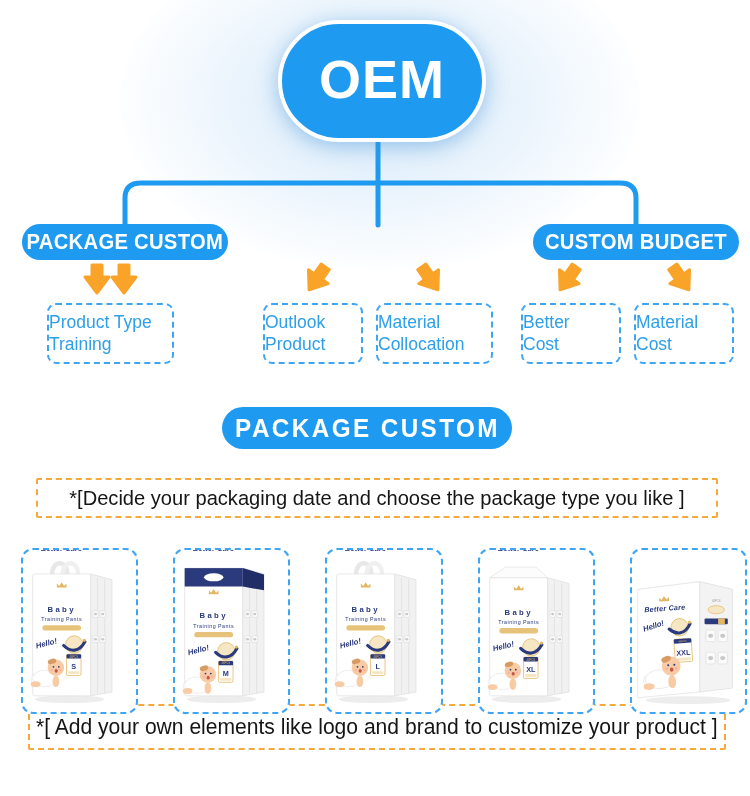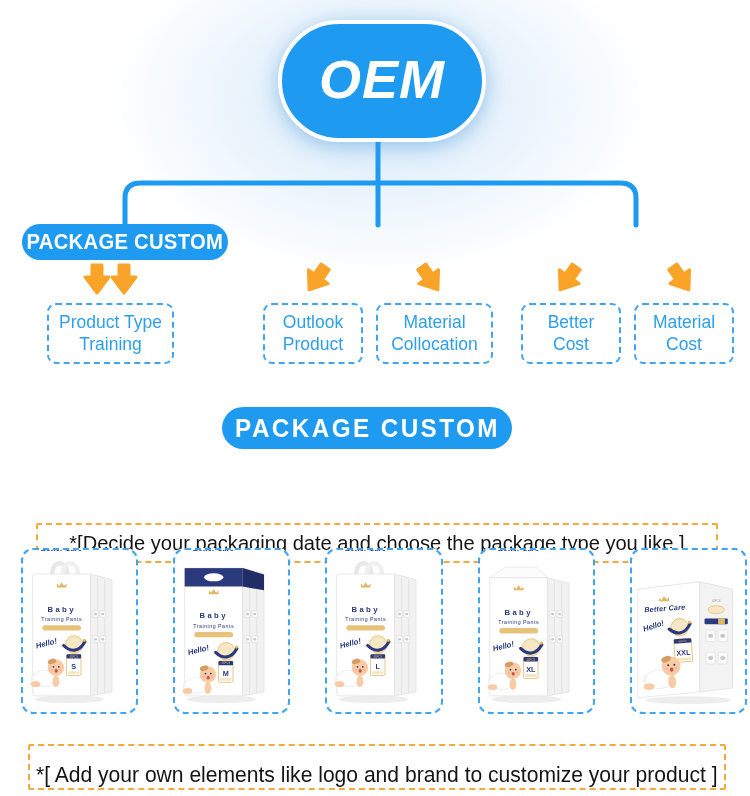--- a/index.html
+++ b/index.html
@@ -8,42 +8,42 @@
     --gold:#E2B763; --gold-light:#F6E7C4; --skin:#F8CBA4; --hair:#D79B64;
   }
   html,body{margin:0;padding:0;background:#fff;}
   .stage{position:relative;width:750px;height:796px;background:#fff;overflow:hidden;
          font-family:"Liberation Sans",sans-serif;}
   .glow{position:absolute;left:120px;top:-70px;width:520px;height:340px;border-radius:50%;
         background:radial-gradient(ellipse at center,rgba(203,227,248,.85),rgba(228,241,252,.4) 55%,rgba(255,255,255,0) 75%);}
   .oem{position:absolute;left:278px;top:20px;width:200px;height:114px;background:var(--blue);
        border:4px solid #fff;border-radius:61px;display:flex;align-items:center;justify-content:center;
        box-shadow:0 4px 20px rgba(70,150,220,.5);z-index:2;}
-  .oem span{color:#fff;font-size:54px;font-weight:800;font-style:italic;letter-spacing:1px;
+  .oem span{color:#fff;font-size:54px;font-weight:800;letter-spacing:1px;
        transform:translateY(-2px);}
   .overlay{position:absolute;left:0;top:0;z-index:1;}
   .conn{fill:none;stroke:var(--blue);stroke-width:5;stroke-linecap:round;}
   .arrow{fill:var(--arrow-orange);stroke:var(--arrow-orange);stroke-width:3;stroke-linejoin:round;}
   .pill{position:absolute;top:224px;height:36px;background:var(--blue);border-radius:18px;
         display:flex;align-items:center;justify-content:center;z-index:2;}
   .pill span{color:#fff;font-weight:700;font-size:22px;letter-spacing:.3px;transform:scaleX(.92);white-space:nowrap;}
   .pill1{left:22px;width:206px}.pill2{left:275px;width:206px}.pill3{left:533px;width:206px}
   .opt{position:absolute;top:303px;height:57px;border:2px dashed var(--dashed-blue);border-radius:9px;
-       background:#fff;display:flex;flex-direction:column;align-items:center;justify-content:center;line-height:1.22;}
+       background:#fff;display:flex;flex-direction:column;justify-content:center;line-height:1.22;}
   .opt span{color:var(--option-text-blue);font-size:17.5px;}
   .opt1{left:47px;width:123px}.opt2{left:263px;width:96px}.opt3{left:376px;width:113px}
   .opt4{left:521px;width:96px}.opt5{left:634px;width:96px}
   .banner{position:absolute;left:222px;top:407px;width:290px;height:42px;background:var(--blue);
        border-radius:21px;display:flex;align-items:center;justify-content:center;}
   .banner span{color:#fff;font-size:25px;font-weight:800;letter-spacing:2.5px;transform:scaleX(.97);white-space:nowrap;}
   .note{position:absolute;border:2px dashed var(--dashed-orange);border-radius:2px;background:#fff;
        display:flex;align-items:center;justify-content:center;}
   .note span{color:#151515;font-size:20.5px;white-space:nowrap;transform:scaleX(.98);}
-  .note1{left:36px;top:478px;width:678px;height:36px;margin-top:45px;}
-  .note2{left:28px;top:744px;width:694px;height:42px;align-items:flex-end;}
+  .note1{left:36px;top:478px;width:678px;height:36px;}
+  .note2{left:28px;top:704px;width:694px;height:42px;}
   .note2 span{font-size:21.5px;}
   .products{position:absolute;left:21px;top:548px;width:726px;height:166px;display:flex;gap:35px;z-index:2;}
   .product-card{flex:1;border:2px dashed var(--dashed-blue);border-radius:12px;background:#fff;
        box-sizing:border-box;overflow:hidden;}
   .product-card svg{width:100%;height:100%;display:block;}
   
   .brand-txt{font-family:"Liberation Sans",sans-serif;font-size:7.5px;font-weight:700;font-style:italic;
        fill:var(--navy);text-anchor:middle;letter-spacing:.2px;}
   .baby-txt{font-family:"Liberation Sans",sans-serif;font-size:8px;font-weight:700;fill:var(--navy);
        text-anchor:middle;letter-spacing:2.5px;}
@@ -81,20 +81,23 @@
     <g transform="translate(567,280) rotate(35)">
       <path class="arrow" d="M-5,-16 L5,-16 L5,-4 L12,-4 L0,12 L-12,-4 L-5,-4 Z"></path>
       </g>
     <g transform="translate(682,280) rotate(-35)">
       <path class="arrow" d="M-5,-16 L5,-16 L5,-4 L12,-4 L0,12 L-12,-4 L-5,-4 Z"></path>
       </g>
   </svg>
 
   <div class="pill pill1">
     <span>PACKAGE CUSTOM</span>
+    </div>
+  <div class="pill pill3">
+    <span>CUSTOM BUDGET</span>
     </div>
 
   <div class="opt opt1">
     <span>Product Type</span>
     <span>Training</span>
     </div>
   <div class="opt opt2">
     <span>Outlook</span>
     <span>Product</span>
     </div>

